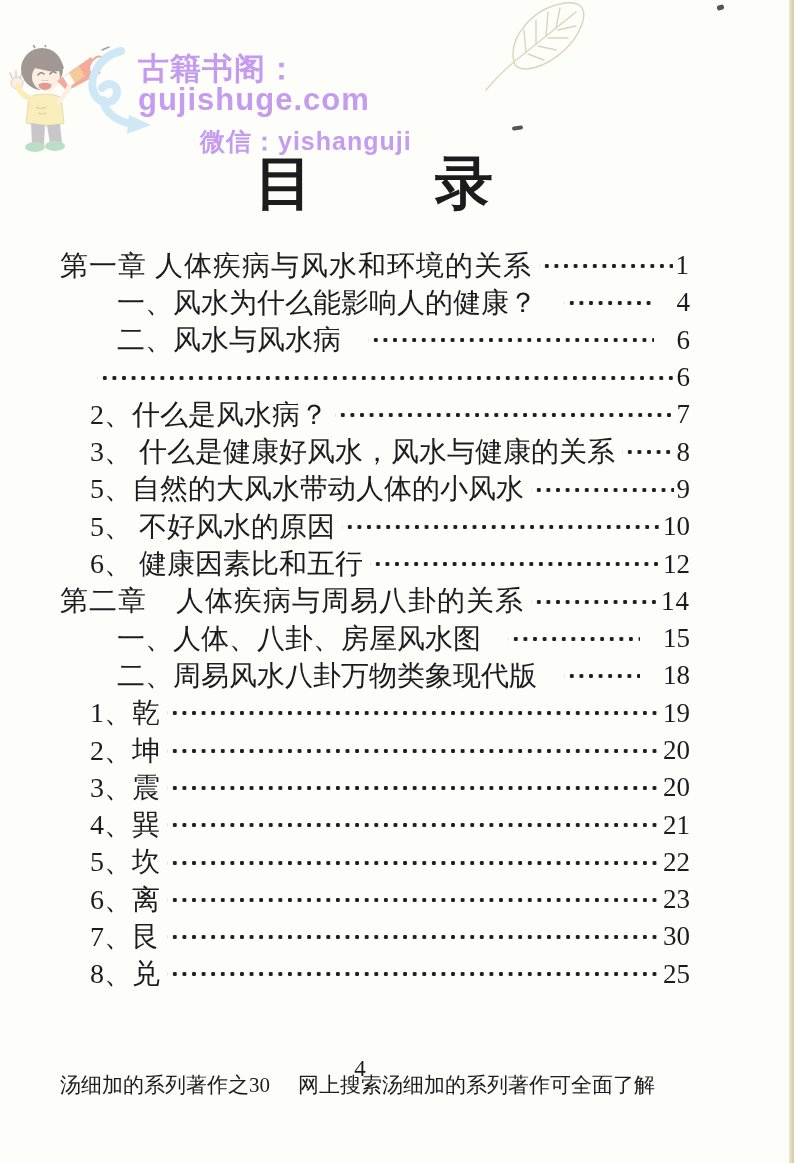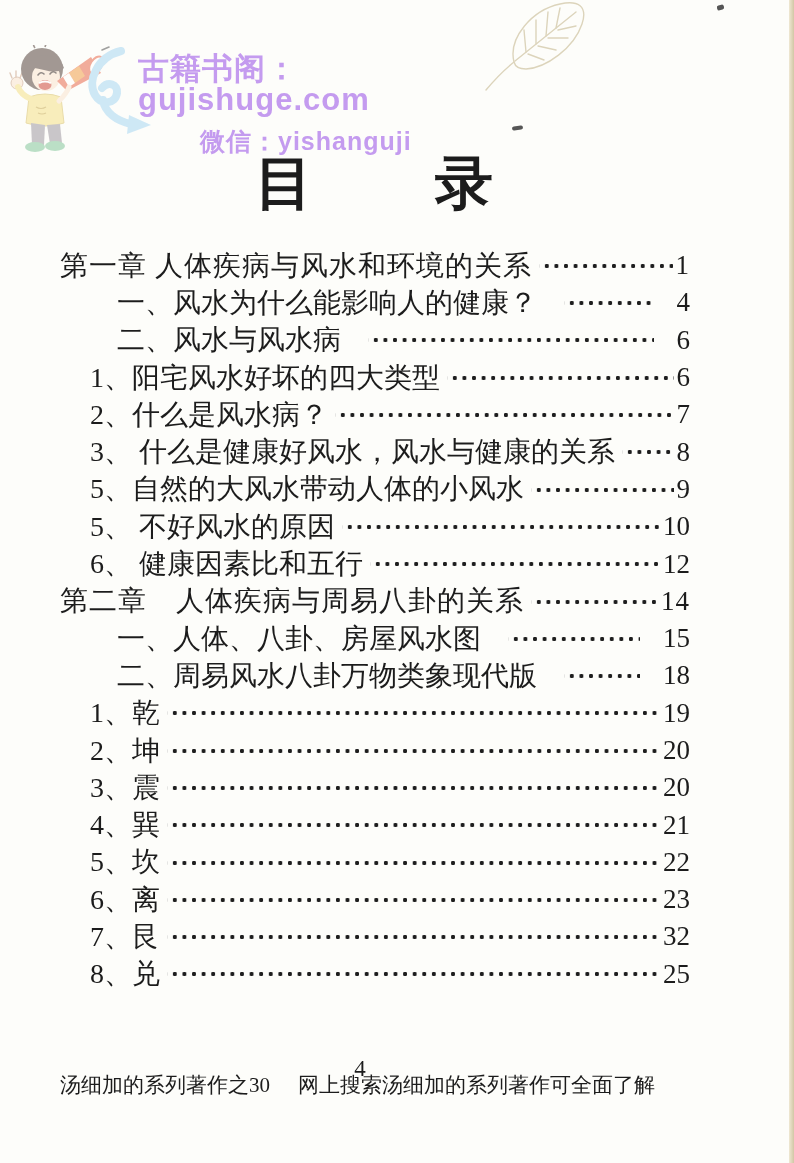--- a/index.html
+++ b/index.html
@@ -133,21 +133,20 @@
         <span class="label">一、风水为什么能影响人的健康？</span>
         <span class="leader"></span>
         <span class="pagenum">4</span>
       </div>
       <div class="toc-row lvl-sub">
         <span class="label">二、风水与风水病</span>
         <span class="leader"></span>
         <span class="pagenum">6</span>
       </div>
       <div class="toc-row lvl-num">
-        <span class="label">1、阳宅风水好坏的四大类型</span>
         <span class="leader"></span>
         <span class="pagenum">6</span>
       </div>
       <div class="toc-row lvl-num">
         <span class="label">2、什么是风水病？</span>
         <span class="leader"></span>
         <span class="pagenum">7</span>
       </div>
       <div class="toc-row lvl-num">
         <span class="label">3、 什么是健康好风水，风水与健康的关系</span>
@@ -210,21 +209,21 @@
         <span class="pagenum">22</span>
       </div>
       <div class="toc-row lvl-num">
         <span class="label">6、离</span>
         <span class="leader"></span>
         <span class="pagenum">23</span>
       </div>
       <div class="toc-row lvl-num">
         <span class="label">7、艮</span>
         <span class="leader"></span>
-        <span class="pagenum">32</span>
+        <span class="pagenum">30</span>
       </div>
       <div class="toc-row lvl-num">
         <span class="label">8、兑</span>
         <span class="leader"></span>
         <span class="pagenum">25</span>
       </div>
     </div>
 
   <div class="footer">
     <span>汤细加的系列著作之30</span>

